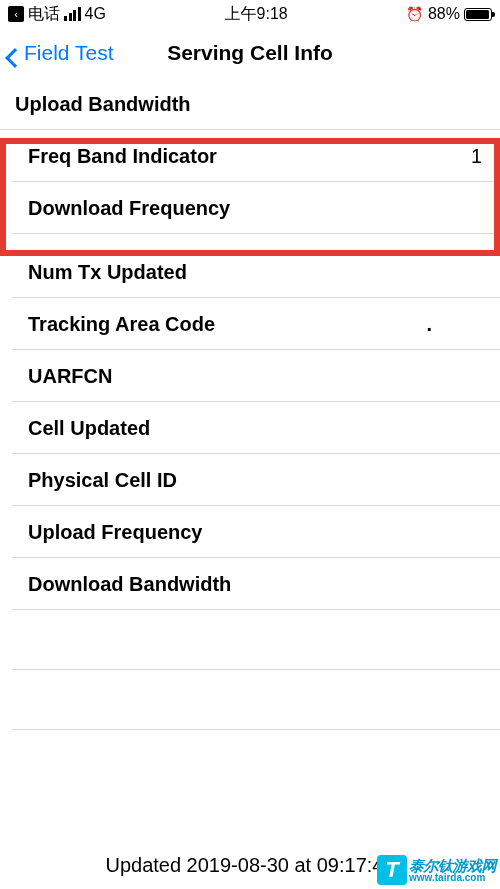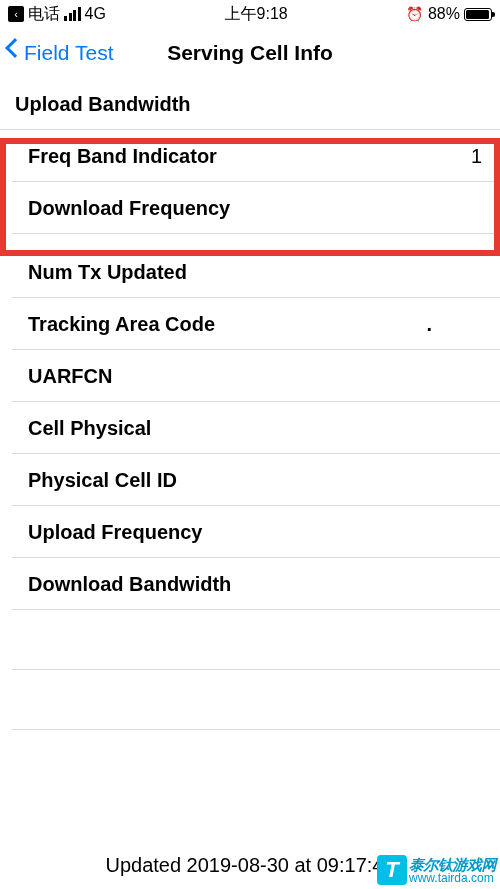--- a/index.html
+++ b/index.html
@@ -58,21 +58,21 @@
       width: 88%; background: #000; border-radius: 1.5px;
     }
     .nav-bar {
       height: 50px;
       display: flex;
       align-items: center;
       position: relative;
       padding: 0 8px;
     }
     .back-btn {
-      display: flex; align-items: flex-start;
+      display: flex; align-items: flex-end;
       color: #007aff;
       font-size: 21px;
     }
     .back-chevron {
       width: 14px; height: 14px;
       border-left: 3px solid #007aff;
       border-bottom: 3px solid #007aff;
       transform: rotate(45deg);
       margin-right: 2px;
     }
@@ -136,21 +136,21 @@
       font-size: 22px;
       display: flex;
       align-items: center;
       justify-content: center;
       border-radius: 4px;
       margin-right: 2px;
       font-style: italic;
     }
     .watermark .txt { display:flex; flex-direction: column; line-height:1; }
     .watermark .big { font-size: 15px; letter-spacing:-0.5px; font-style: italic;}
-    .watermark .small { font-size: 12px; color:#0099cc; letter-spacing:0; font-weight:400;}
+    .watermark .small { font-size: 10px; color:#0099cc; letter-spacing:0; font-weight:700;}
     .empty-row {
       height: 60px;
       border-bottom: 1px solid #d9d9d9;
       margin-left: 12px;
     }
     .dot { font-size: 20px; font-weight:700; color:#000; position:relative; left:-50px;}
   </style>
 </head>
 <body>
 
@@ -203,21 +203,21 @@
   </div>
   <div class="row">
     <span class="row-label">Tracking Area Code</span>
     <span class="row-value dot">.</span>
   </div>
   <div class="row">
     <span class="row-label">UARFCN</span>
     <span class="row-value"></span>
   </div>
   <div class="row">
-    <span class="row-label">Cell Physical</span>
+    <span class="row-label">Cell Updated</span>
     <span class="row-value"></span>
   </div>
   <div class="row">
     <span class="row-label">Physical Cell ID</span>
     <span class="row-value"></span>
   </div>
   <div class="row">
     <span class="row-label">Upload Frequency</span>
     <span class="row-value"></span>
   </div>

